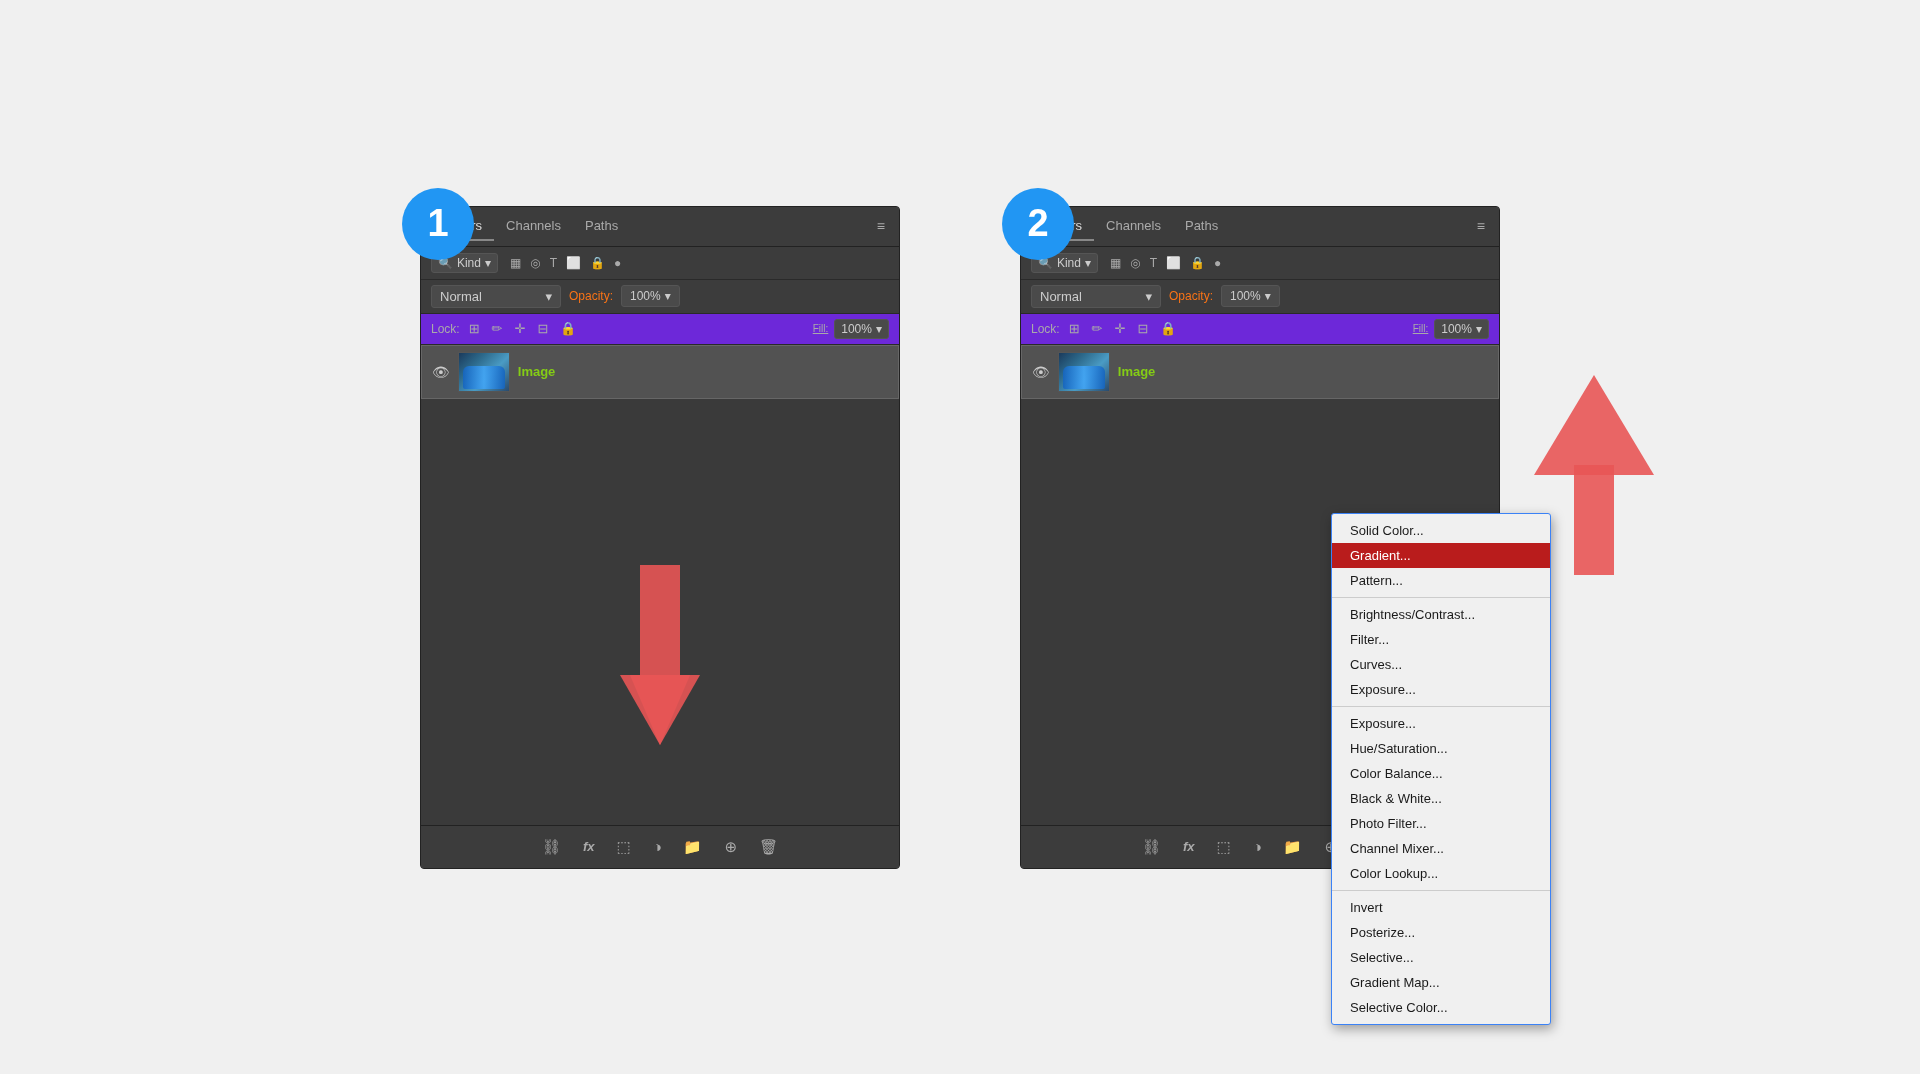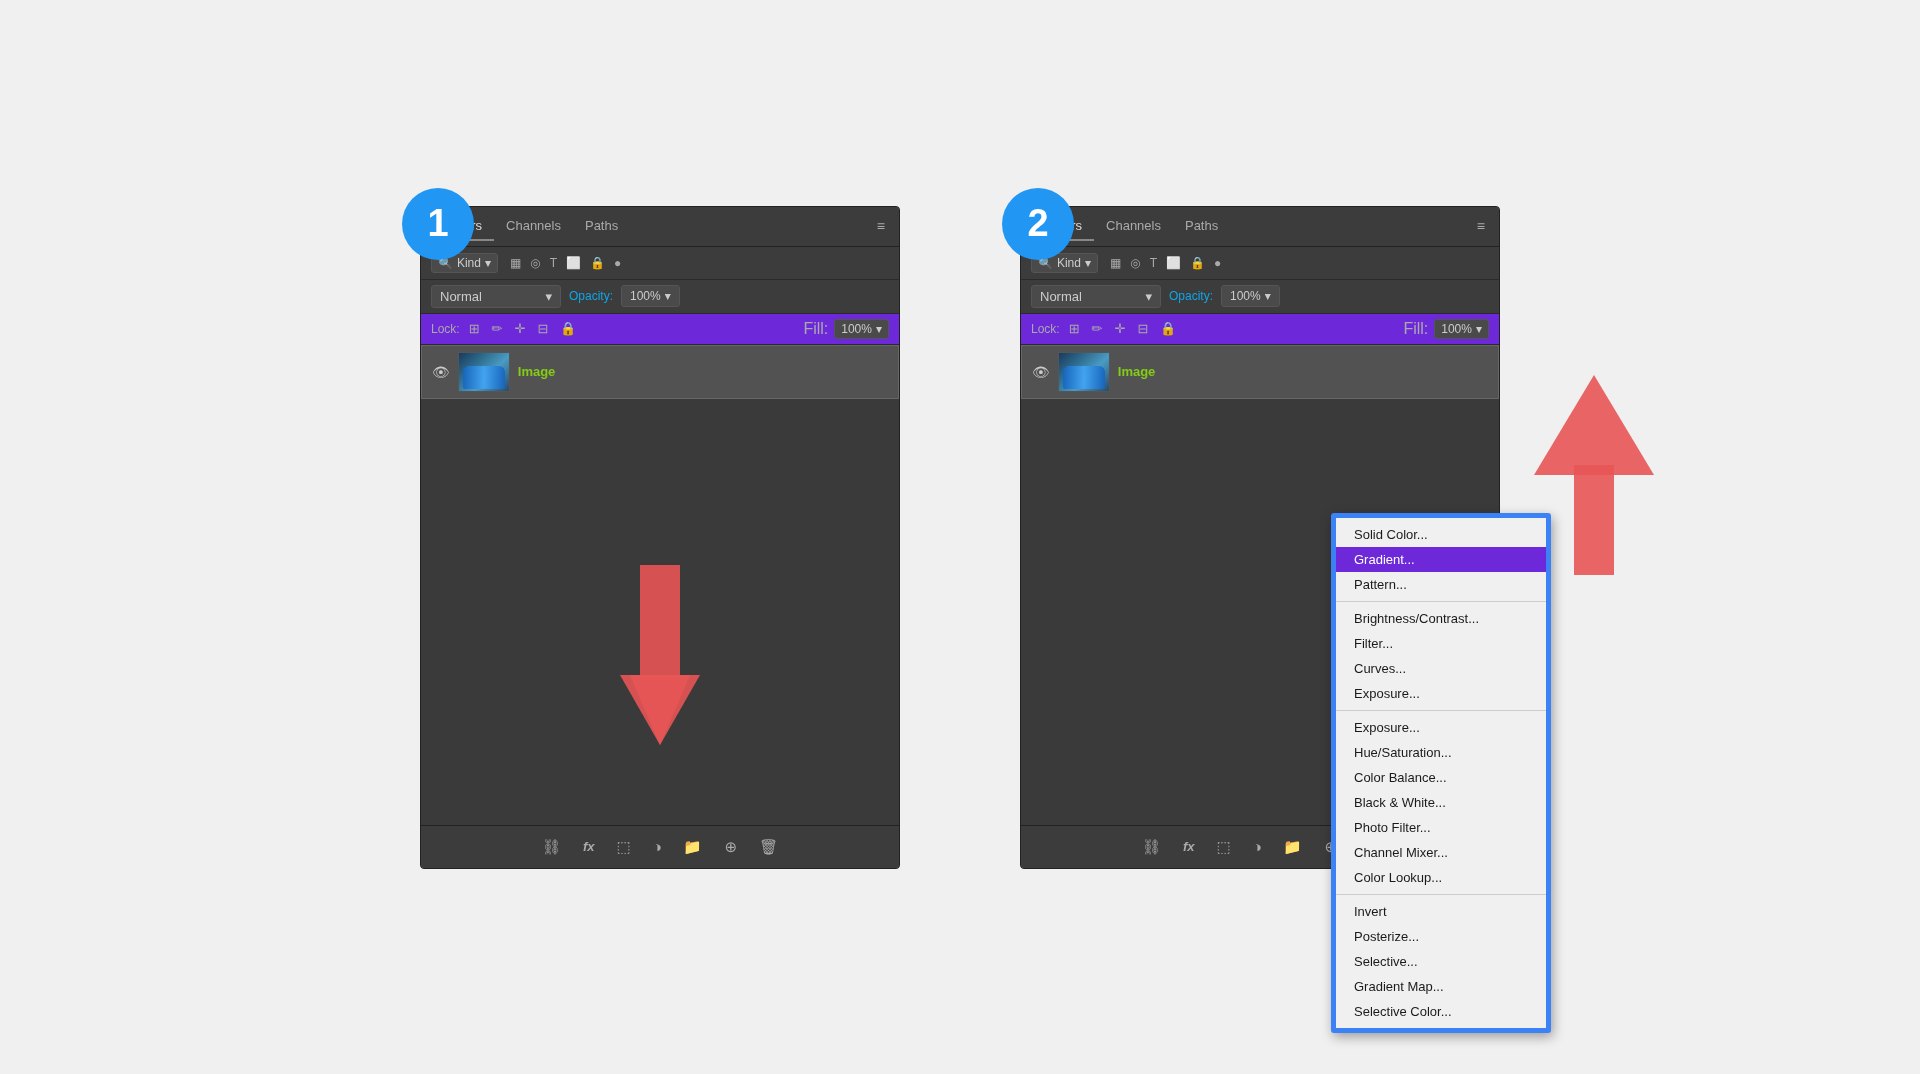--- a/index.html
+++ b/index.html
@@ -132,21 +132,21 @@
       border-radius: 3px;
       padding: 3px 8px;
       gap: 4px;
       color: #ccc;
       font-size: 13px;
       cursor: pointer;
       min-width: 130px;
     }
 
     .opacity-label {
-      color: #0ea5e9;
+      color: #f97316;
       font-size: 12px;
     }
 
     .opacity-value {
       display: flex;
       align-items: center;
       background: #4a4a4a;
       border: 1px solid #555;
       border-radius: 3px;
       padding: 3px 8px;
@@ -175,21 +175,22 @@
       color: #aaa;
       font-size: 13px;
       cursor: pointer;
       padding: 2px 3px;
     }
 
     .lock-spacer { flex: 1; }
 
     .fill-label {
       color: #aaa;
-      font-size: 16px;
+      font-size: 10px;
+      text-decoration: underline;
     }
 
     .fill-value {
       display: flex;
       align-items: center;
       background: #4a4a4a;
       border: 1px solid #555;
       border-radius: 3px;
       padding: 2px 6px;
       gap: 4px;
@@ -277,37 +278,37 @@
       padding: 4px;
     }
 
     
     .dropdown-menu {
       position: absolute;
       top: 168px;
       left: 310px;
       width: 220px;
       background: #f0f0f0;
-      border: 5px solid #3b82f6;
+      border: 1px solid #3b82f6;
       border-radius: 3px;
       box-shadow: 2px 4px 12px rgba(0,0,0,0.35);
       z-index: 100;
       padding: 4px 0;
     }
 
     .menu-item {
       padding: 5px 18px;
       font-size: 13px;
       color: #1a1a1a;
       cursor: pointer;
       white-space: nowrap;
     }
 
     .menu-item.active {
-      background: #6d28d9;
+      background: #b91c1c;
       color: white;
     }
 
     .menu-separator {
       height: 1px;
       background: #ccc;
       margin: 4px 0;
     }
 
   </style>

